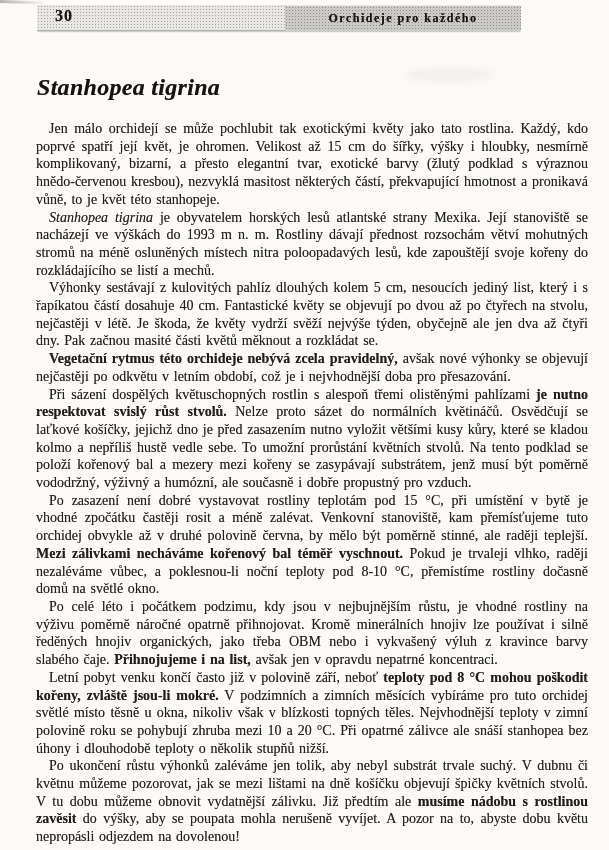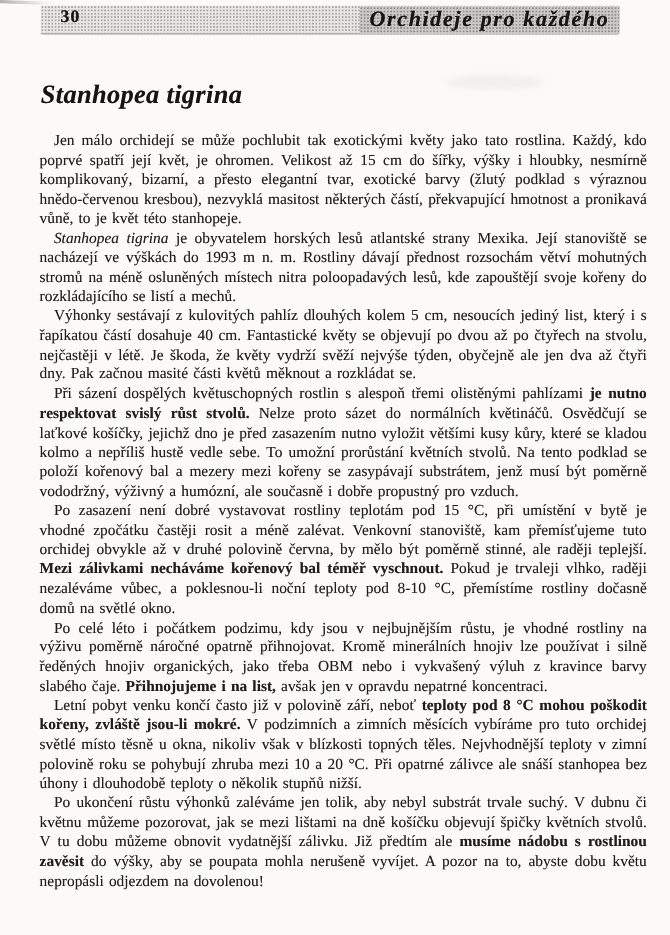--- a/index.html
+++ b/index.html
@@ -14,21 +14,21 @@
     overflow: hidden;
     font-family: "Liberation Serif", "DejaVu Serif", serif;
     color: #1e1c1a;
   }
 
   
   .header-bar {
     position: absolute;
     left: 37px;
     top: 5px;
-    width: 526px;
+    width: 484px;
     height: 25px;
     background-color: #e8e7e4;
     background-image: radial-gradient(circle, #a3a29f 0.7px, rgba(0,0,0,0) 0.85px);
     background-size: 3px 3px;
     border-bottom: 1px solid #b0afac;
     box-shadow: 0 2px 1px -1px rgba(120,120,118,0.35);
   }
   .page-number {
     position: absolute;
     left: 18px;
@@ -46,27 +46,26 @@
     width: 236px;
     height: 25px;
     background-color: #cbcac7;
     background-image: radial-gradient(circle, #8b8a87 0.85px, rgba(0,0,0,0) 1px);
     background-size: 3px 3px;
     display: flex;
     align-items: center;
     justify-content: center;
   }
   .book-title {
-    font-size: 20px;
+    font-size: 12px;
     font-weight: bold;
     letter-spacing: 1.5px;
     color: #171513;
     text-shadow: 0 0 0.4px rgba(20,18,16,0.6);
     white-space: nowrap;
-    font-style: italic;
   }
 
   
   .article-title {
     position: absolute;
     left: 37px;
     top: 58px;
     font-style: italic;
     font-size: 24px;
     letter-spacing: 0.3px;
@@ -129,18 +128,19 @@
     <span class="book-title">Orchideje pro každého</span>
   </div>
 </div>
 
 <h1 class="article-title">Stanhopea tigrina</h1>
 
 <div class="article-body">
     <p class="para"><span class="seg-normal">Jen málo orchidejí se může pochlubit tak exotickými květy jako tato rostlina. Každý, kdo poprvé spatří její květ, je ohromen. Velikost až 15 cm do šířky, výšky i hloubky, nesmírně komplikovaný, bizarní, a přesto elegantní tvar, exotické barvy (žlutý podklad s výraznou hnědo-červenou kresbou), nezvyklá masitost některých částí, překvapující hmotnost a pronikavá vůně, to je květ této stanhopeje.</span></p>
     <p class="para"><span class="seg-italic">Stanhopea tigrina</span><span class="seg-normal"> je obyvatelem horských lesů atlantské strany Mexika. Její stanoviště se nacházejí ve výškách do 1993 m n. m. Rostliny dávají přednost rozsochám větví mohutných stromů na méně osluněných místech nitra poloopadavých lesů, kde zapouštějí svoje kořeny do rozkládajícího se listí a mechů.</span></p>
     <p class="para"><span class="seg-normal">Výhonky sestávají z kulovitých pahlíz dlouhých kolem 5 cm, nesoucích jediný list, který i s řapíkatou částí dosahuje 40 cm. Fantastické květy se objevují po dvou až po čtyřech na stvolu, nejčastěji v létě. Je škoda, že květy vydrží svěží nejvýše týden, obyčejně ale jen dva až čtyři dny. Pak začnou masité části květů měknout a rozkládat se.</span></p>
+    <p class="para"><span class="seg-bold">Vegetační rytmus této orchideje nebývá zcela pravidelný,</span><span class="seg-normal"> avšak nové výhonky se objevují nejčastěji po odkvětu v letním období, což je i nejvhodnější doba pro přesazování.</span></p>
     <p class="para"><span class="seg-normal">Při sázení dospělých květuschopných rostlin s alespoň třemi olistěnými pahlízami </span><span class="seg-bold">je nutno respektovat svislý růst stvolů.</span><span class="seg-normal"> Nelze proto sázet do normálních květináčů. Osvědčují se laťkové košíčky, jejichž dno je před zasazením nutno vyložit většími kusy kůry, které se kladou kolmo a nepříliš hustě vedle sebe. To umožní prorůstání květních stvolů. Na tento podklad se položí kořenový bal a mezery mezi kořeny se zasypávají substrátem, jenž musí být poměrně vododržný, výživný a humózní, ale současně i dobře propustný pro vzduch.</span></p>
     <p class="para"><span class="seg-normal">Po zasazení není dobré vystavovat rostliny teplotám pod 15 °C, při umístění v bytě je vhodné zpočátku častěji rosit a méně zalévat. Venkovní stanoviště, kam přemísťujeme tuto orchidej obvykle až v druhé polovině června, by mělo být poměrně stinné, ale raději teplejší. </span><span class="seg-bold">Mezi zálivkami necháváme kořenový bal téměř vyschnout.</span><span class="seg-normal"> Pokud je trvaleji vlhko, raději nezaléváme vůbec, a poklesnou-li noční teploty pod 8-10 °C, přemístíme rostliny dočasně domů na světlé okno.</span></p>
     <p class="para"><span class="seg-normal">Po celé léto i počátkem podzimu, kdy jsou v nejbujnějším růstu, je vhodné rostliny na výživu poměrně náročné opatrně přihnojovat. Kromě minerálních hnojiv lze používat i silně ředěných hnojiv organických, jako třeba OBM nebo i vykvašený výluh z kravince barvy slabého čaje. </span><span class="seg-bold">Přihnojujeme i na list,</span><span class="seg-normal"> avšak jen v opravdu nepatrné koncentraci.</span></p>
     <p class="para"><span class="seg-normal">Letní pobyt venku končí často již v polovině září, neboť </span><span class="seg-bold">teploty pod 8 °C mohou poškodit kořeny, zvláště jsou-li mokré.</span><span class="seg-normal"> V podzimních a zimních měsících vybíráme pro tuto orchidej světlé místo těsně u okna, nikoliv však v blízkosti topných těles. Nejvhodnější teploty v zimní polovině roku se pohybují zhruba mezi 10 a 20 °C. Při opatrné zálivce ale snáší stanhopea bez úhony i dlouhodobě teploty o několik stupňů nižší.</span></p>
     <p class="para"><span class="seg-normal">Po ukončení růstu výhonků zaléváme jen tolik, aby nebyl substrát trvale suchý. V dubnu či květnu můžeme pozorovat, jak se mezi lištami na dně košíčku objevují špičky květních stvolů. V tu dobu můžeme obnovit vydatnější zálivku. Již předtím ale </span><span class="seg-bold">musíme nádobu s rostlinou zavěsit</span><span class="seg-normal"> do výšky, aby se poupata mohla nerušeně vyvíjet. A pozor na to, abyste dobu květu nepropásli odjezdem na dovolenou!</span></p>
   </div>
 
 </body></html>

